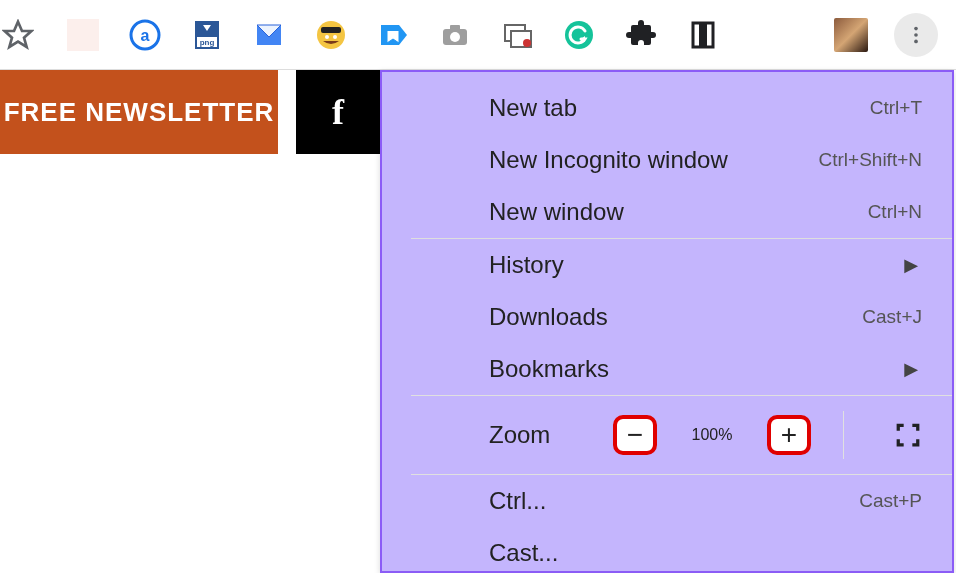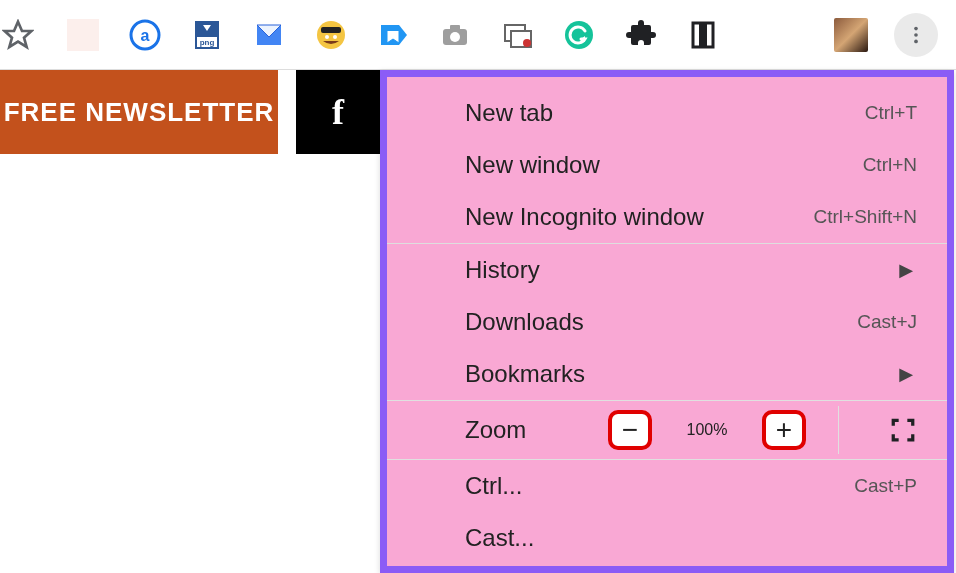--- a/index.html
+++ b/index.html
@@ -85,43 +85,44 @@
     font-size: 36px;
   }
 
   
   .menu {
     position: absolute;
     top: 70px;
     left: 380px;
     right: 2px;
     bottom: 0;
-    background: #f9a8d4;
-    border: 7px solid #8b5cf6;
+    background: #c4b5fd;
+    border: 2px solid #8b5cf6;
     box-shadow: 0 2px 6px rgba(0,0,0,.15);
     font-size: 24px;
     color: #222;
     overflow: hidden;
+    padding-left: 29px;
   }
   .menu-item {
     display:flex;
     align-items:center;
     justify-content: space-between;
     padding: 9px 30px 9px 78px;
     height: 52px;
   }
   .menu-item .label { }
   .menu-item .shortcut { color:#555; font-size:19px; }
   .menu-item .chev { font-size:18px; color:#444; padding-right:4px;}
   .sep { height:1px; background:#dedede; }
 
   .zoom-row {
     display:flex;
     align-items:center;
-    height:60px;
+    height:80px;
     padding-left:78px;
     border-top:1px solid #e0e0e0;
     border-bottom:1px solid #e0e0e0;
   }
   .zoom-row .zlabel { flex:0 0 auto; }
   .zoom-row .spacer { flex:1; }
   .zoom-controls {
     display:flex; align-items:center; gap:18px;
     padding-right:24px;
   }
@@ -250,26 +251,26 @@
   </div>
 </div>
 
 <div class="menu">
   <div style="height:10px"></div>
   <div class="menu-item">
     <span class="label">New tab</span>
     <span class="shortcut">Ctrl+T</span>
   </div>
   <div class="menu-item">
+    <span class="label">New Incognito window</span>
+    <span class="shortcut">Ctrl+Shift+N</span>
+  </div>
+  <div class="menu-item">
     <span class="label">New window</span>
     <span class="shortcut">Ctrl+N</span>
-  </div>
-  <div class="menu-item">
-    <span class="label">New Incognito window</span>
-    <span class="shortcut">Ctrl+Shift+N</span>
   </div>
   <div class="sep"></div>
   <div class="menu-item">
     <span class="label">History</span>
     <span class="chev">▶</span>
   </div>
   <div class="menu-item">
     <span class="label">Downloads</span>
     <span class="shortcut">Cast+J</span>
   </div>

